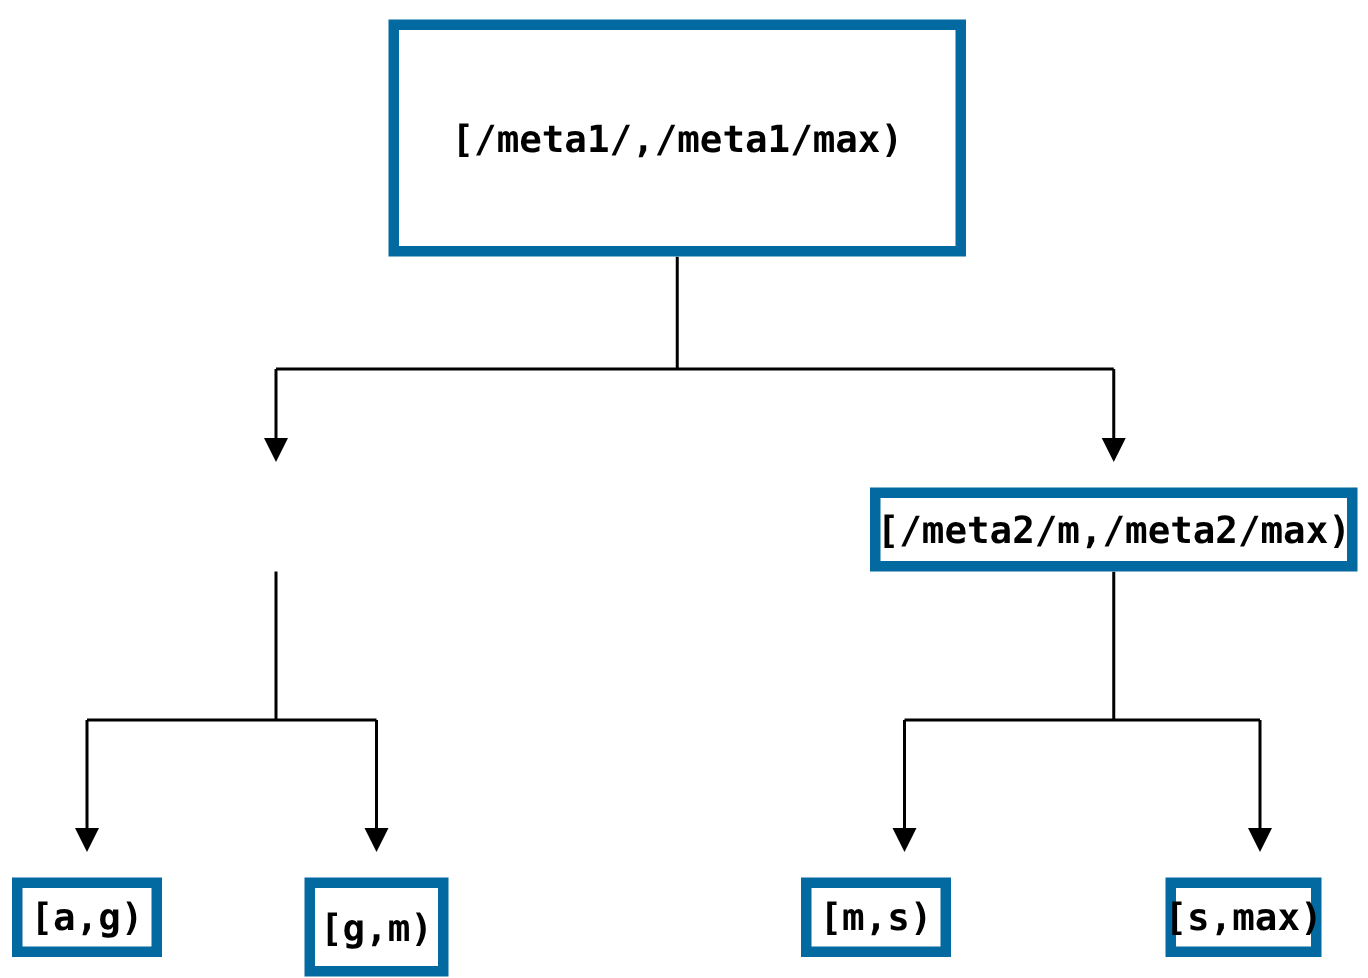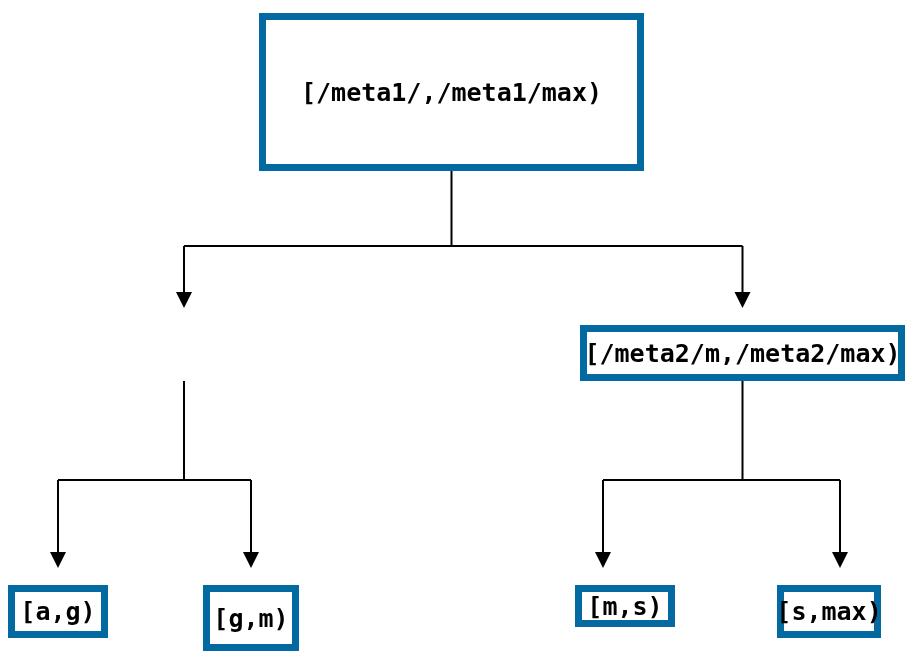--- a/index.html
+++ b/index.html
@@ -38,21 +38,21 @@
     font-weight: bold;
     font-size: 25px;
     color: #000000;
     white-space: nowrap;
   }
   .node-root  { left: 259px; top: 13px;  width: 385px; height: 158px; }
   .node-left  { left: 22px;  top: 325px; width: 324px; height: 56px; }
   .node-right { left: 580px; top: 325px; width: 325px; height: 56px; }
   .leaf-ag    { left: 8px;   top: 585px; width: 100px; height: 53px; justify-content: center; }
   .leaf-gm    { left: 203px; top: 585px; width: 96px;  height: 66px; }
-  .leaf-ms    { left: 575px; top: 585px; width: 100px; height: 42px; }
+  .leaf-ms    { left: 534px; top: 585px; width: 100px; height: 53px; }
   .leaf-smax  { left: 777px; top: 585px; width: 104px; height: 53px; }
 </style>
 </head>
 <body>
 
 <div class="canvas">
 
   <svg class="edges" viewBox="0 0 912 652" xmlns="http://www.w3.org/2000/svg">
 
     <path d="M451.5,171 L451.5,246 M184,246 L742.5,246 M184,246 L184,293 M742.5,246 L742.5,293" fill="none" stroke="#000000" stroke-width="2"></path>

